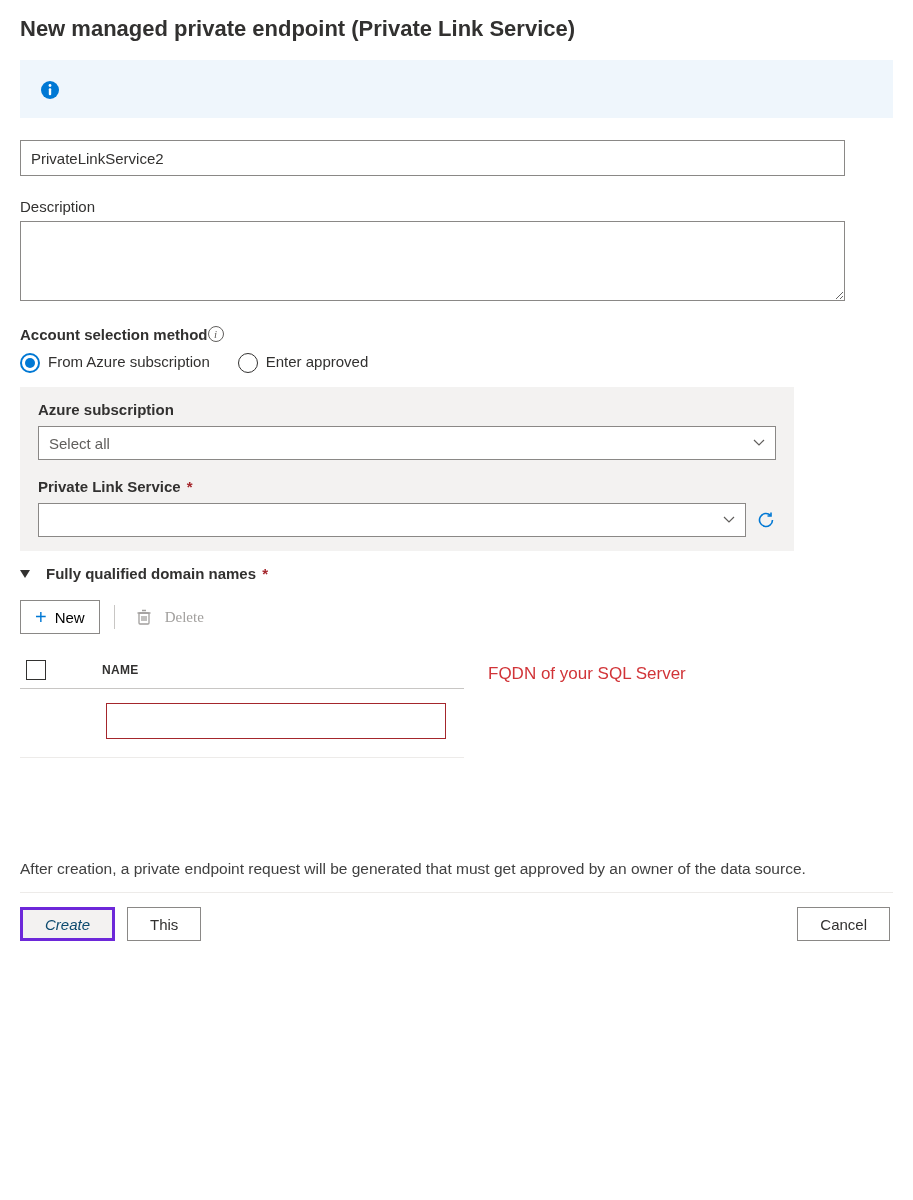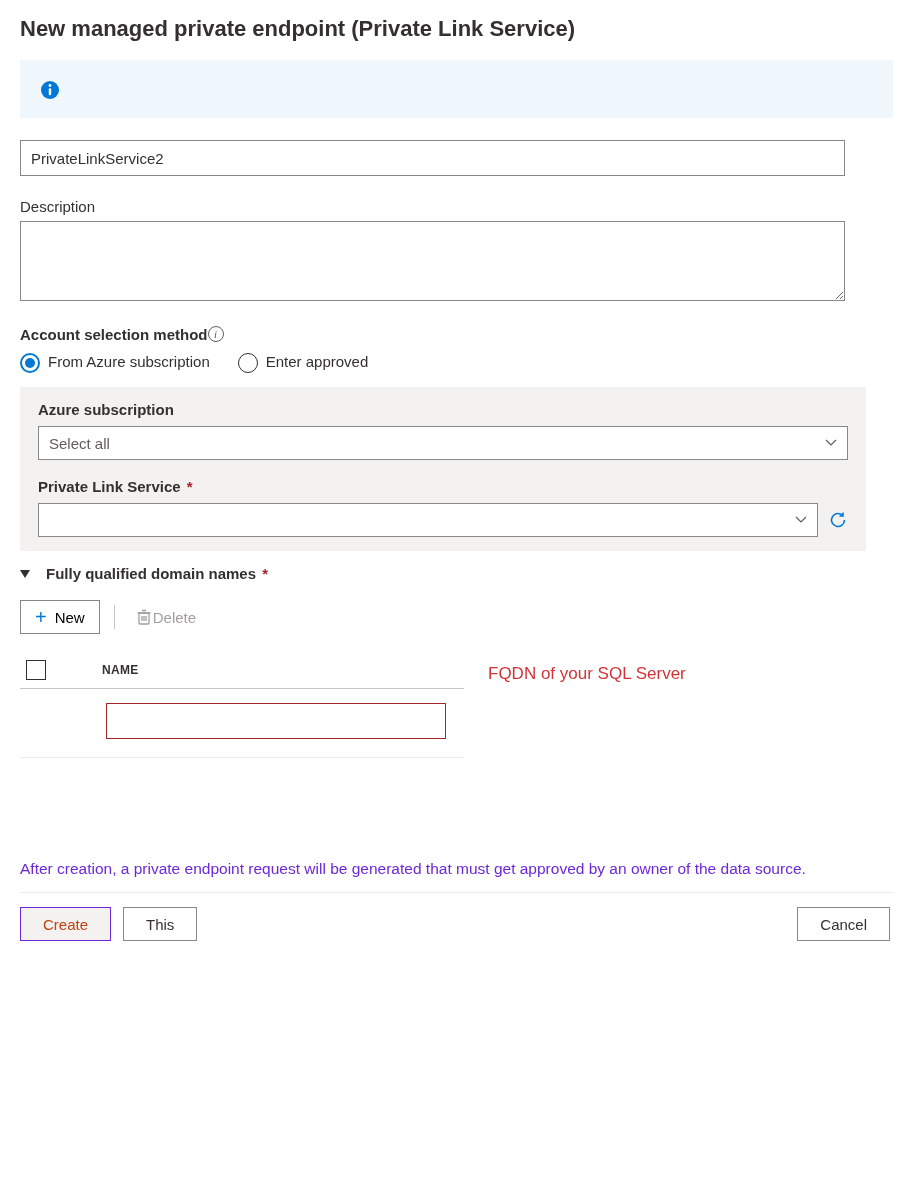--- a/index.html
+++ b/index.html
@@ -75,21 +75,21 @@
     width: 20px; height: 20px; border-radius: 50%;
     border: 1px solid #323130;
     display: flex; align-items: center; justify-content: center;
   }
   .radio-outer.selected { border: 2px solid #0078d4; }
   .radio-inner { width: 10px; height: 10px; border-radius: 50%; background: #0078d4; }
   .radio-label { font-size: 15px; }
   .gray-panel {
     background: #f3f2f1;
     padding: 14px 18px;
-    width: 846px;
+    width: 774px;
   }
   .panel-label { font-weight: 600; font-size: 15px; margin-bottom: 8px; display: block; }
   .dropdown {
     position: relative;
     width: 100%;
     height: 34px;
     border: 1px solid #8a8886;
     background: #fff;
     display: flex; align-items: center;
     padding: 0 10px;
@@ -127,25 +127,25 @@
     padding: 6px 14px;
     font-size: 15px;
     cursor: pointer;
     font-family: inherit;
   }
   .plus-icon { color: #0078d4; font-size: 20px; line-height: 1; font-weight: 300; }
   .toolbar-sep {
     width: 1px; height: 24px; background: #c8c6c4; margin: 0 14px;
   }
   .btn-delete {
-    display: flex; align-items: center; gap: 0;
+    display: flex; align-items: center; gap: 12px;
     border: none; background: transparent;
     font-size: 15px; color: #a19f9d;
     cursor: not-allowed;
-    font-family: Liberation Sans, sans-serif;
+    font-family: Liberation Serif, serif;
   }
   .trash-icon { color: #a19f9d; }
   .table-wrap { width: 444px; }
   .annotation-row { display:flex; align-items:flex-start; gap:24px; }
   .table-head {
     display: flex; align-items: center; gap: 20px;
     border-bottom: 1px solid #c8c6c4;
     padding: 8px 6px;
   }
   .checkbox {
@@ -180,42 +180,43 @@
     font-size: 16px;
   }
   .error-icon-svg { flex-shrink: 0; }
   .annotation {
     color: #d13438;
     font-size: 17px;
     padding-top: 12px;
   }
   .footer-note {
     font-size: 15.5px;
-    color: #6d28d9;
+    color: #404040;
     margin-top: 100px;
     margin-bottom: 12px;
     line-height: 1.45;
   }
   .footer-sep { border: none; border-top: 1px solid #edebe9; margin: 0 0 14px 0; }
   .button-bar { display: flex; gap: 12px; align-items: center; }
   .btn {
     height: 34px;
     padding: 0 22px;
     font-size: 15px;
     border: 1px solid #8a8886;
     background: #fff;
     cursor: pointer;
     font-family: inherit;
     color: #323130;
   }
   .btn-primary-disabled {
     background: #f3f2f1;
-    border: 1px solid #6d28d9;
-    color: #c2410c;
+    border: 3px solid #6d28d9;
+    color: #0c4a6e;
     cursor: not-allowed;
+    font-style: italic;
   }
   .btn-cancel { margin-left: auto; }
   .button-bar-wrap { display: flex; width: 870px; }
 </style>
 </head>
 <body>
 
 <h1>New managed private endpoint (Private Link Service)</h1>
 
 <div class="info-banner">

